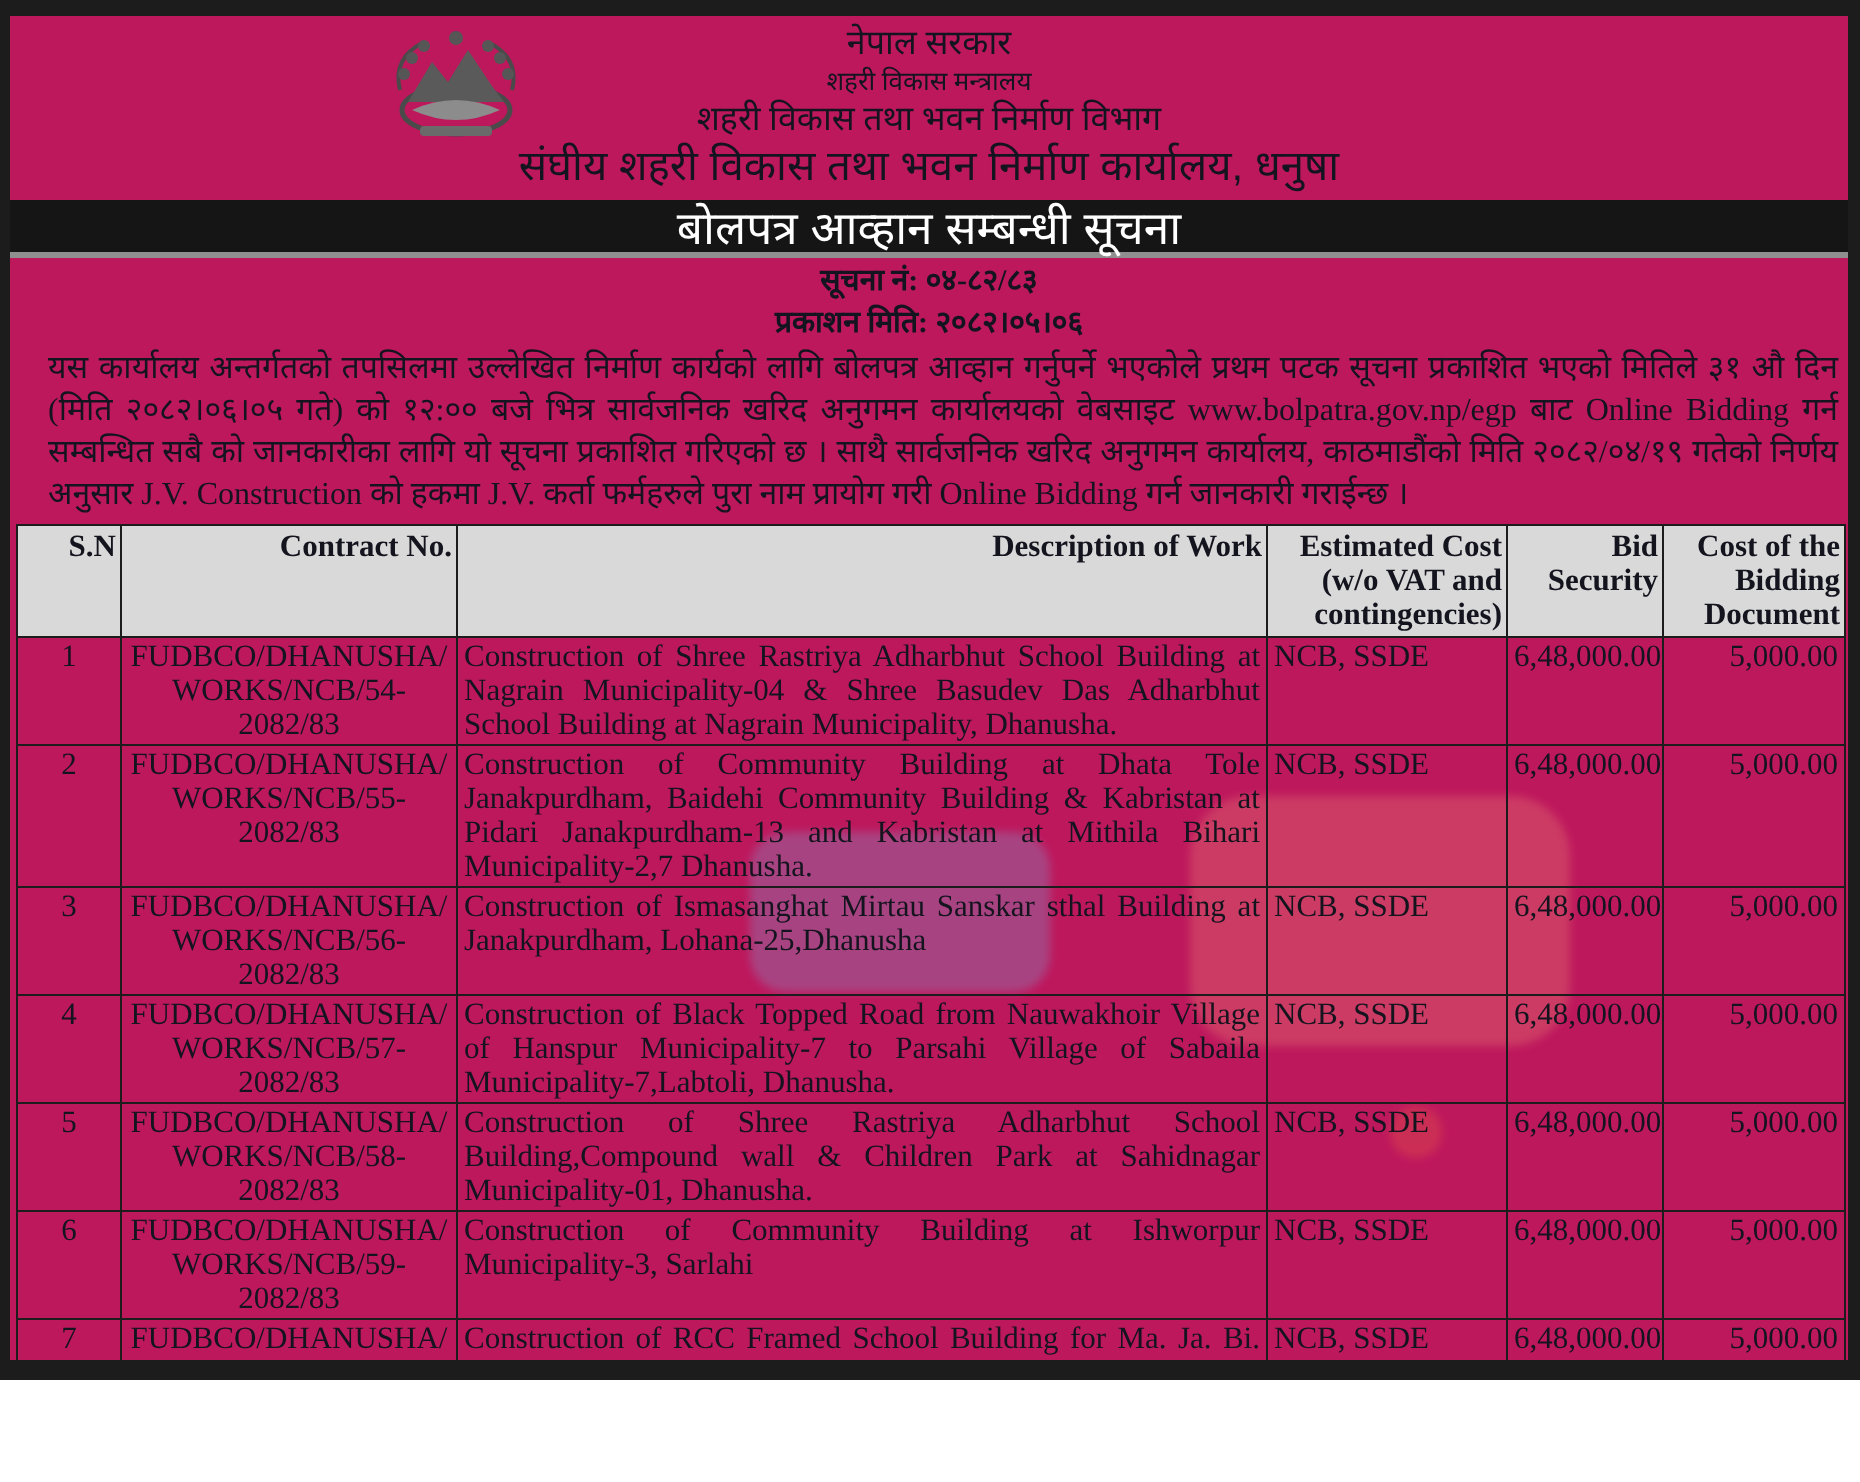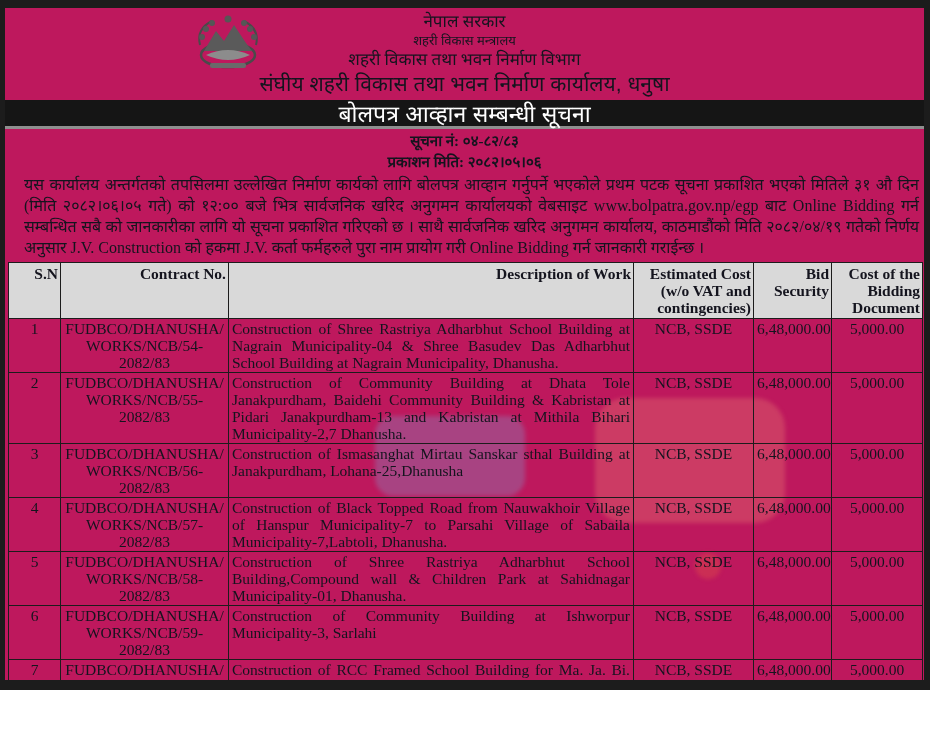--- a/index.html
+++ b/index.html
@@ -81,23 +81,23 @@
   .col-sn   { width: 52px; }
   .col-con  { width: 168px; }
   .col-desc { width: 405px; }
   .col-est  { width: 120px; }
   .col-bid  { width: 78px; }
   .col-cost { width: 91px; }
 
   td.c-sn   { text-align: center; }
   td.c-contract { text-align: center; white-space: pre-line; }
   td.c-desc { text-align: justify; }
-  td.c-est  { text-align: center; }
+  td.c-est  { }
   td.c-bid  { text-align: center; padding-right: 4px; }
-  td.c-cost { text-align: center; padding-right: 12px; }
+  td.c-cost { text-align: right; padding-right: 12px; }
 </style>
 </head>
 <body>
 
 <div class="page">
 
   <div class="watermark wm-blue"></div>
   <div class="watermark wm-pink"></div>
   <div class="watermark wm-dot"></div>
 

